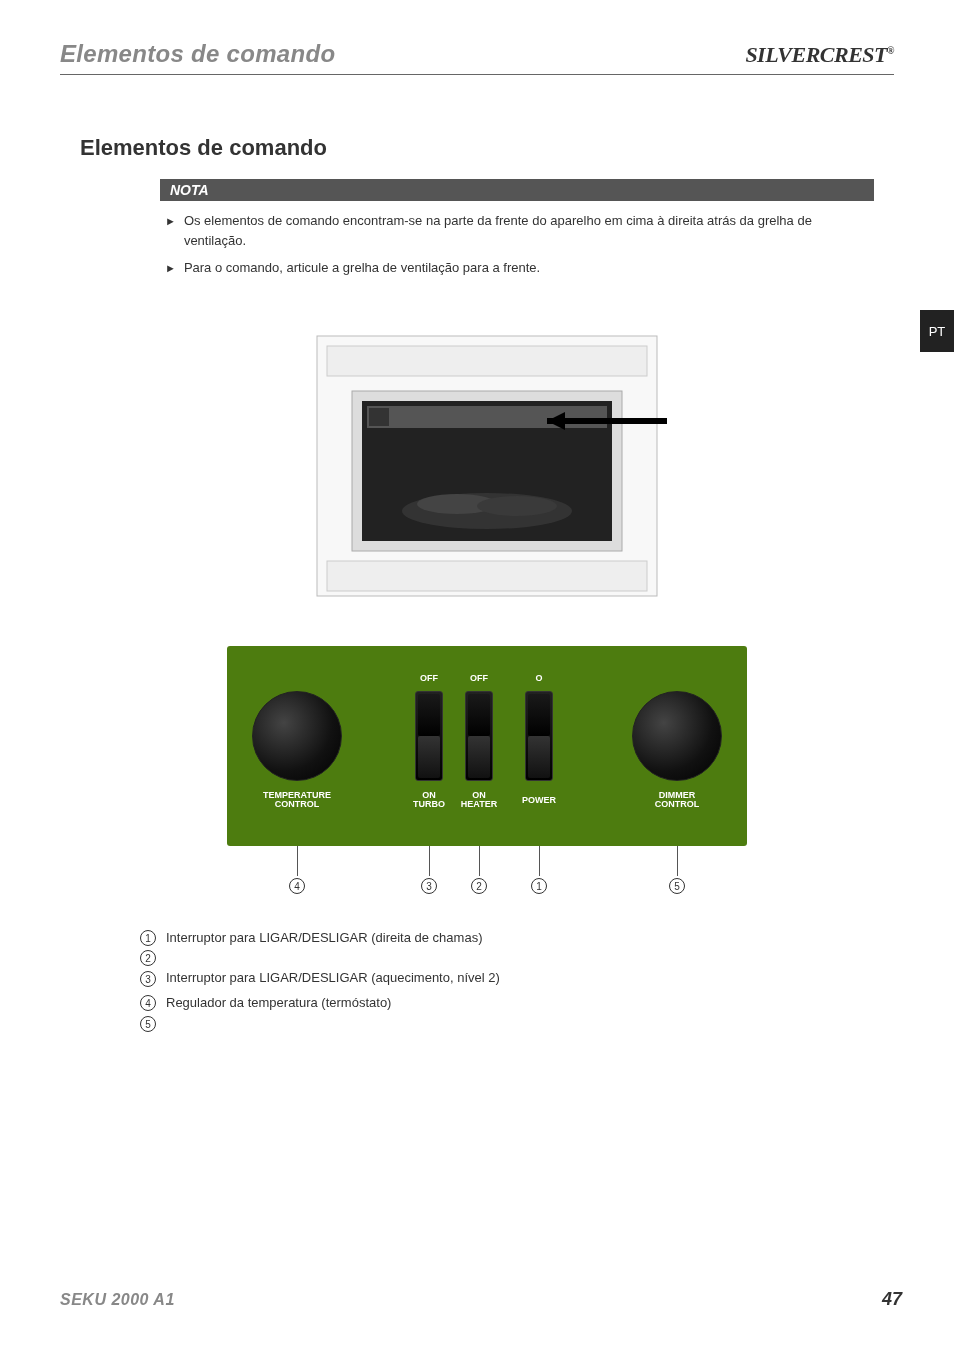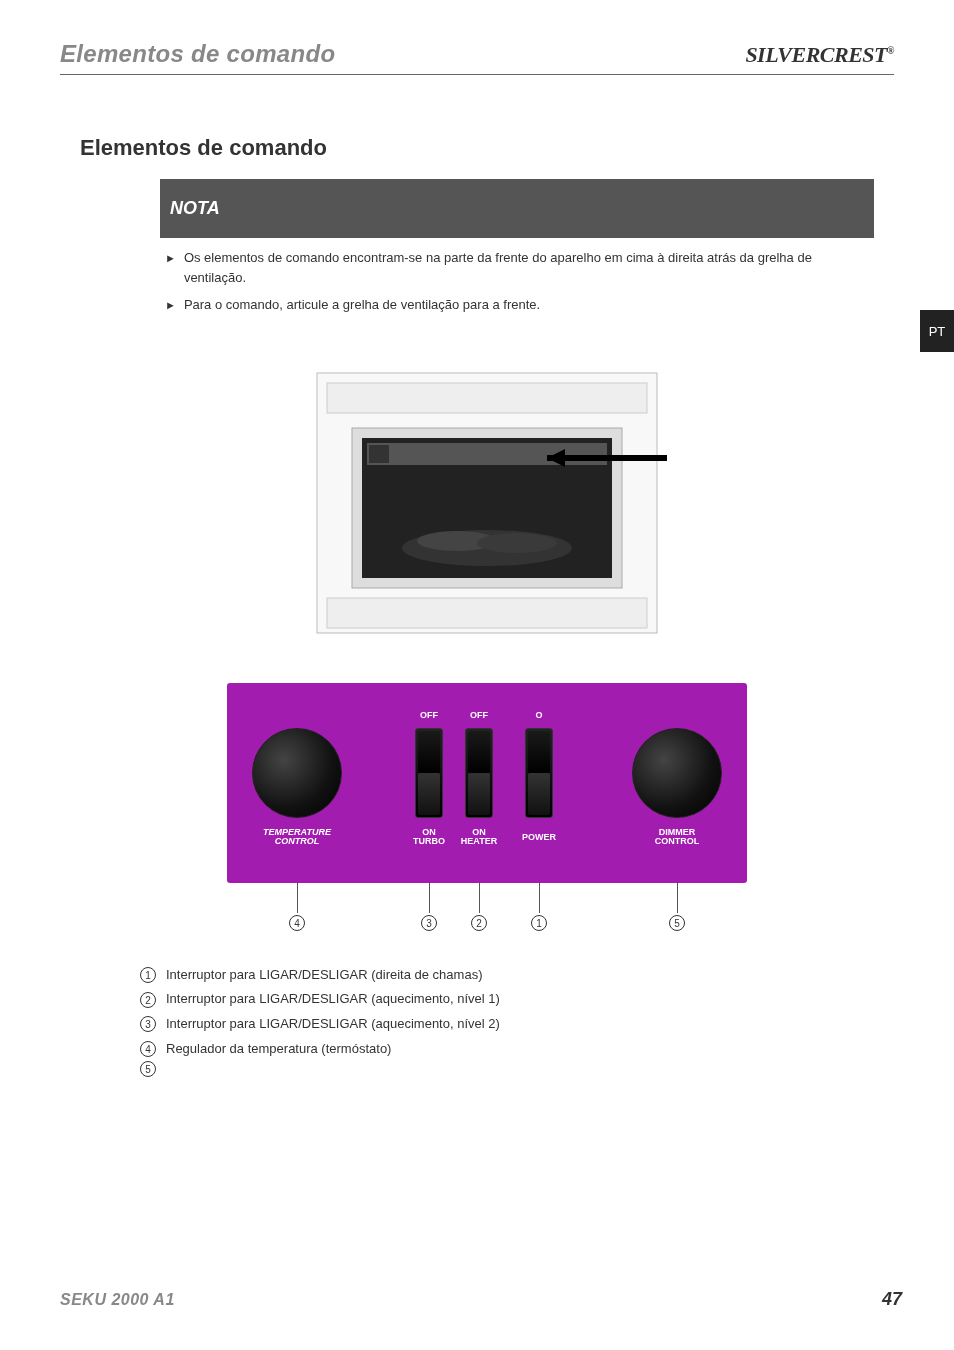--- a/index.html
+++ b/index.html
@@ -5,27 +5,27 @@
   * { margin: 0; padding: 0; box-sizing: border-box; }
   body { font-family: Arial, Helvetica, sans-serif; background: #fff; width: 954px; height: 1350px; position: relative; color: #333; }
   .page { padding: 40px 60px 30px 60px; height: 100%; position: relative; }
   .header-row { display: flex; justify-content: space-between; align-items: baseline; border-bottom: 1.5px solid #666; padding-bottom: 6px; margin-bottom: 60px; }
   .header-left { font-size: 24px; font-weight: bold; color: #888; font-style: italic; letter-spacing: 0.3px; }
   .brand { font-family: 'Times New Roman', serif; font-size: 22px; font-weight: bold; font-style: italic; letter-spacing: -0.5px; }
   .brand .reg { font-size: 10px; vertical-align: super; }
   .content { padding-left: 20px; }
   .section-title { font-size: 22px; font-weight: bold; margin-bottom: 18px; }
   .note-block { margin-left: 80px; margin-right: 20px; }
-  .note-header { background: #555; color: #fff; font-weight: bold; font-style: italic; font-size: 18px; padding: 19px 10px; }
+  .note-header { background: #555; color: #fff; font-weight: bold; font-style: italic; font-size: 14px; padding: 3px 10px; }
   .note-body { padding: 10px 0 10px 5px; font-size: 13px; line-height: 1.5; }
   .note-item { display: flex; margin-bottom: 8px; }
   .arrow { margin-right: 8px; font-size: 11px; margin-top: 2px; }
   .figure1 { display: block; margin: 30px auto 40px auto; }
   .figure2-wrap { margin: 0 auto 20px auto; width: 520px; }
-  .panel { background: #a21caf; width: 520px; height: 200px; position: relative; border-radius: 3px; }
+  .panel { background: #4d7c0f; width: 520px; height: 200px; position: relative; border-radius: 3px; }
   .dial { position: absolute; width: 90px; height: 90px; border-radius: 50%; background: radial-gradient(circle at 35% 35%, #444 0%, #111 60%, #000 100%); border: 1px solid #222; }
   .dial-left { left: 25px; top: 45px; }
   .dial-right { right: 25px; top: 45px; }
   .switch { position: absolute; top: 45px; width: 28px; height: 90px; background: linear-gradient(#222,#000); border: 1px solid #333; border-radius: 3px; }
   .switch-inner-top { position:absolute; top:2px; left:2px; right:2px; height:42px; background:linear-gradient(#1a1a1a,#000); border-radius:2px;}
   .switch-inner-bot { position:absolute; bottom:2px; left:2px; right:2px; height:42px; background:linear-gradient(#333,#111); border-radius:2px;}
   .sw1 { left: 188px; }
   .sw2 { left: 238px; }
   .sw3 { left: 298px; }
   .plabel { position: absolute; color: #fff; font-size: 9px; font-weight: bold; text-align: center; line-height: 1.1; }
@@ -101,21 +101,21 @@
           </div>
         <div class="switch sw3">
             <div class="switch-inner-top"></div>
             <div class="switch-inner-bot"></div>
           </div>
 
         <div class="plabel" style="left:190px; top:28px; width:24px;">OFF</div>
         <div class="plabel" style="left:240px; top:28px; width:24px;">OFF</div>
         <div class="plabel" style="left:300px; top:28px; width:24px;">O</div>
 
-        <div class="plabel" style="left:20px; top:145px; width:100px;font-style:italic;">
+        <div class="plabel" style="left:20px; top:145px; width:100px;">
           <span>TEMPERATURE</span><br><span>CONTROL</span>
         </div>
         <div class="plabel" style="left:182px; top:145px; width:40px;">
           <span>ON</span><br><span>TURBO</span>
         </div>
         <div class="plabel" style="left:232px; top:145px; width:40px;">
           <span>ON</span><br><span>HEATER</span>
         </div>
         <div class="plabel" style="left:292px; top:150px; width:40px;">POWER</div>
         <div class="plabel" style="right:20px; top:145px; width:100px;">
@@ -141,21 +141,20 @@
       </div>
     </div>
 
     <div class="legend">
       <div class="legend-row">
           <span class="circ">1</span>
           <span>Interruptor para LIGAR/DESLIGAR (direita de chamas)</span>
         </div>
       <div class="legend-row">
           <span class="circ">2</span>
-          <span>Interruptor para LIGAR/DESLIGAR (aquecimento, nível 1)</span>
         </div>
       <div class="legend-row">
           <span class="circ">3</span>
           <span>Interruptor para LIGAR/DESLIGAR (aquecimento, nível 2)</span>
         </div>
       <div class="legend-row">
           <span class="circ">4</span>
           <span>Regulador da temperatura (termóstato)</span>
         </div>
       <div class="legend-row">

